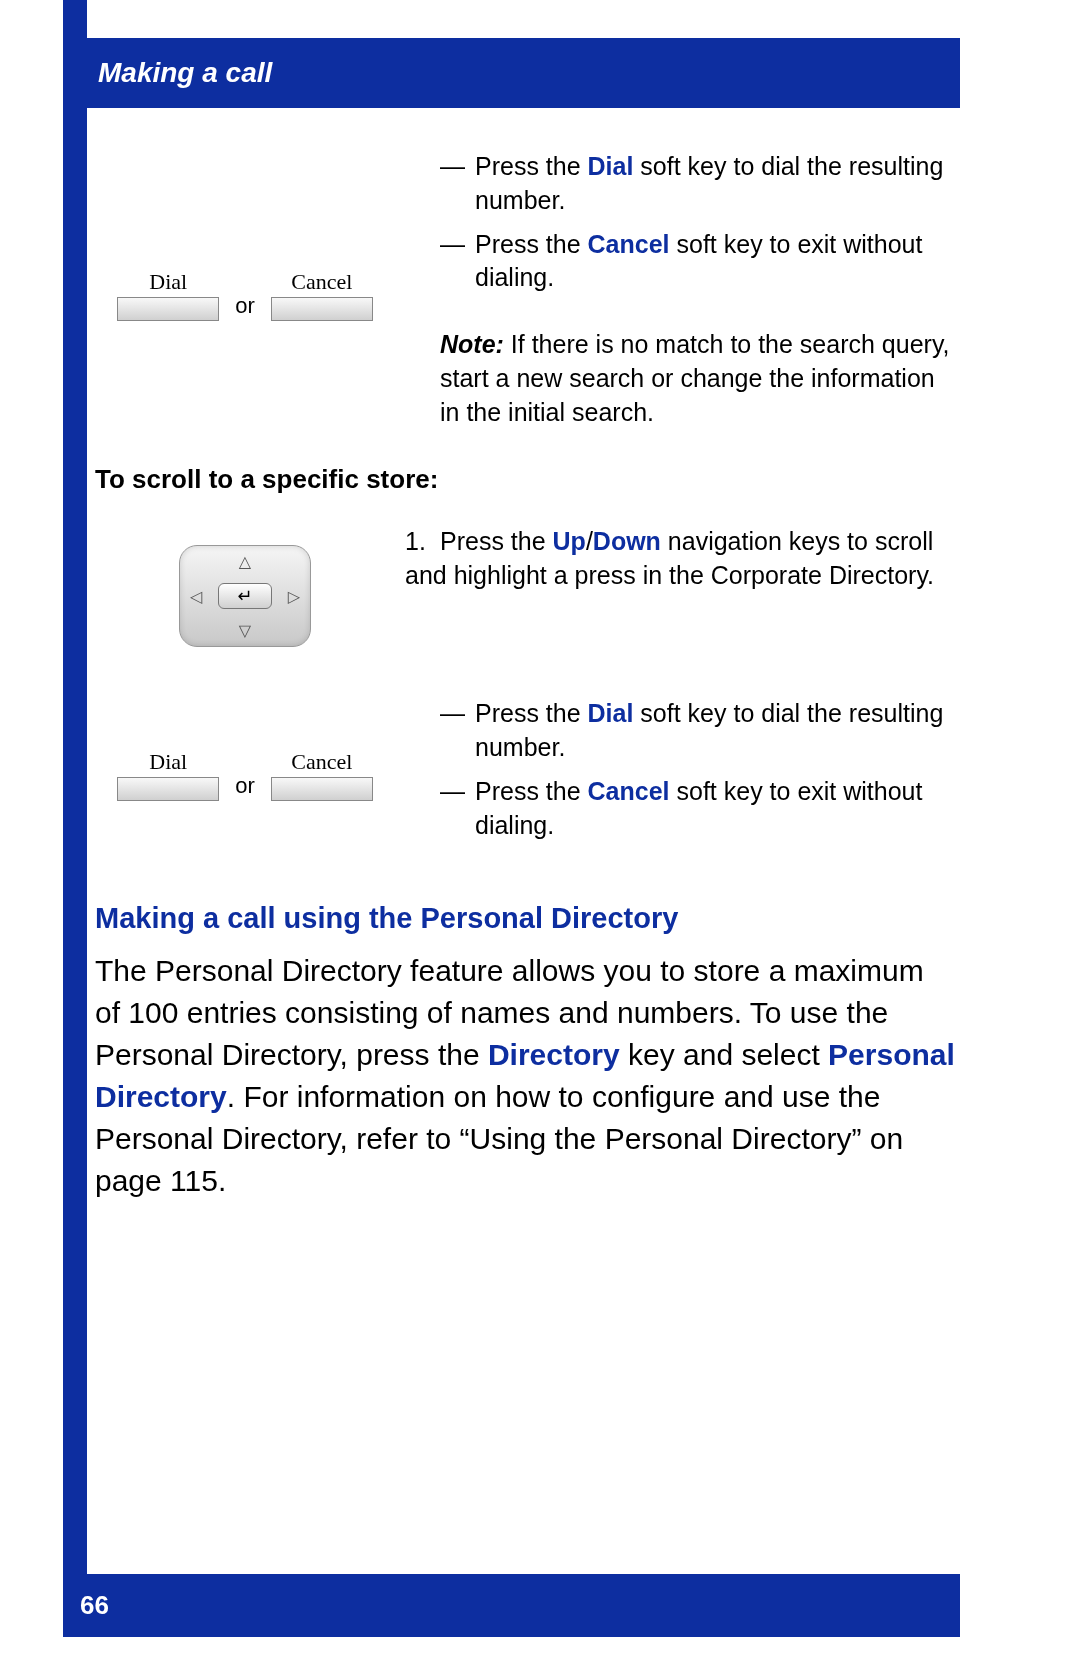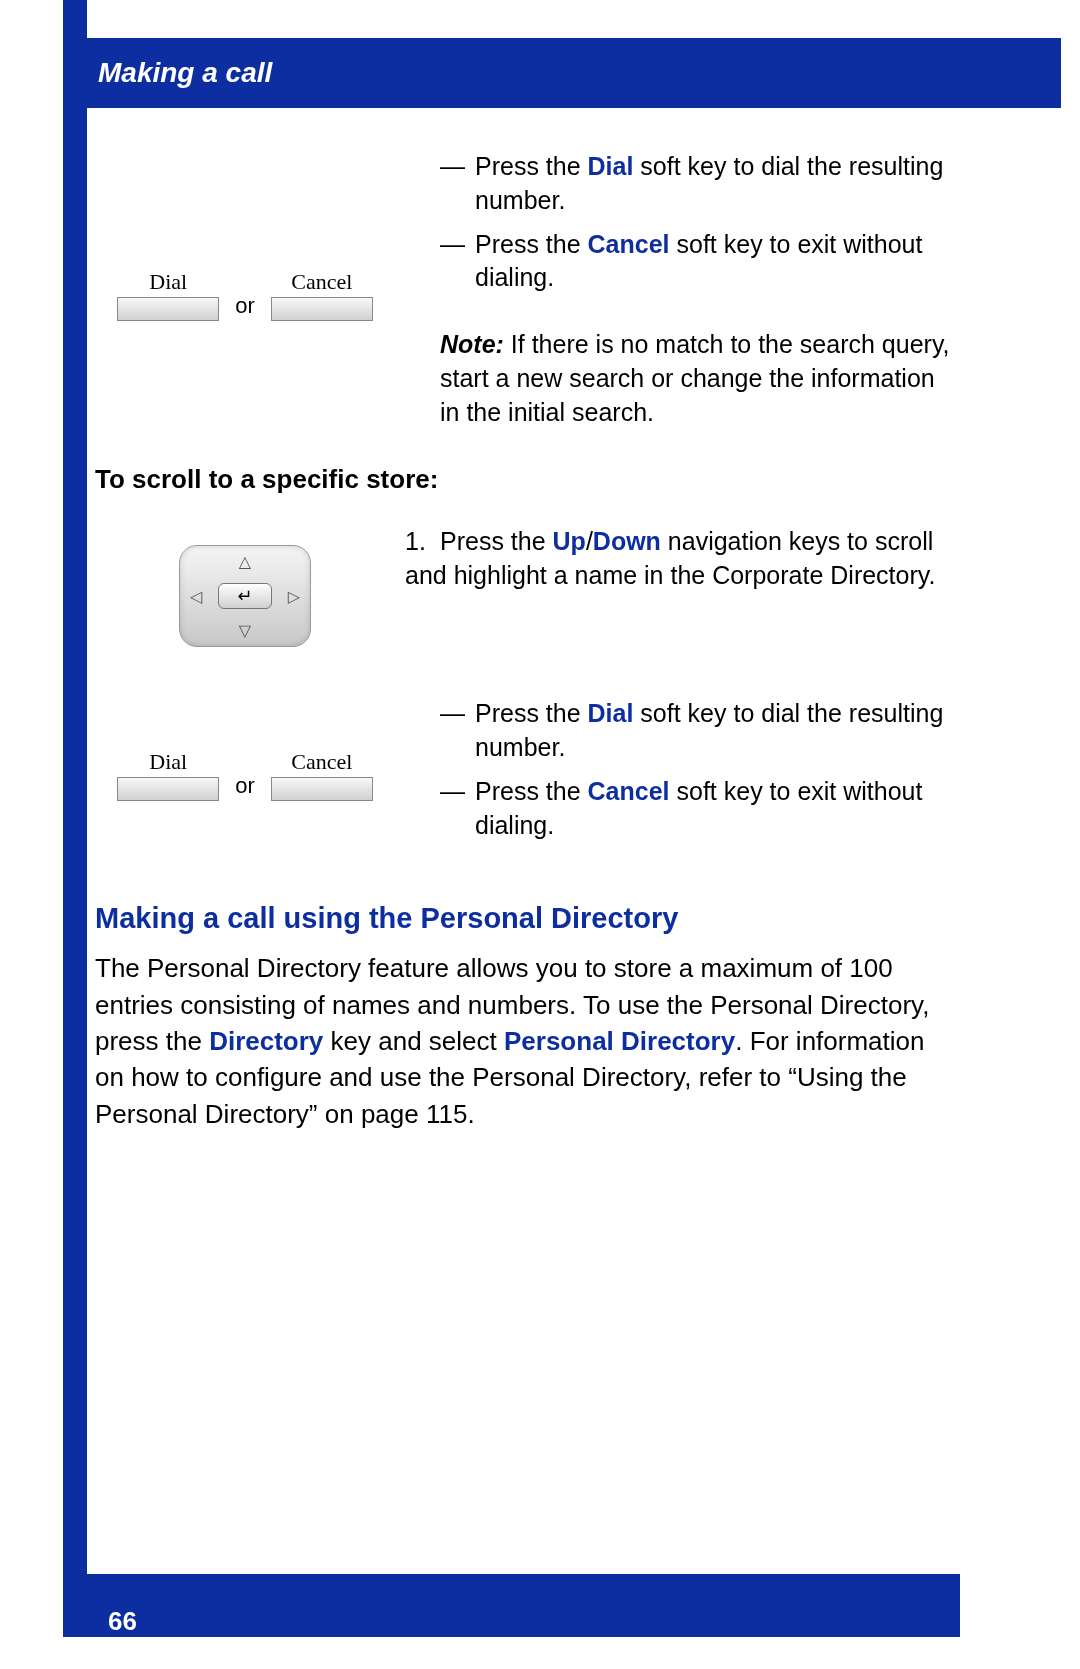--- a/index.html
+++ b/index.html
@@ -1,35 +1,35 @@
 <!DOCTYPE html>
 <html><head>
 <meta charset="utf-8">
 <style>
 html,body{margin:0;padding:0;background:#fff;font-family:Arial,Helvetica,sans-serif;color:#000}
 .page{width:1080px;height:1669px;position:relative;background:#fff;margin:0 auto}
-.header{position:absolute;left:63px;top:38px;width:998px;height:70px;background:#0d2ea0;display:flex;align-items:center;padding-left:35px;box-sizing:border-box}
+.header{position:absolute;left:63px;top:38px;width:897px;height:70px;background:#0d2ea0;display:flex;align-items:center;padding-left:35px;box-sizing:border-box}
 .header-text{color:#fff;font-size:28px;font-weight:bold;font-style:italic}
 .blue-strip{position:absolute;left:63px;top:0;width:24px;height:38px;background:#0d2ea0}
 .blue-strip2{position:absolute;left:63px;top:108px;width:24px;height:1466px;background:#0d2ea0}
-.footer{position:absolute;left:63px;bottom:32px;width:897px;height:63px;background:#0d2ea0;display:flex;align-items:flex-end;padding-left:45px;box-sizing:border-box}
+.footer{position:absolute;left:63px;bottom:32px;width:897px;height:63px;background:#0d2ea0;display:flex;align-items:center;padding-left:17px;box-sizing:border-box}
 .footer-text{color:#fff;font-size:26px;font-weight:bold}
 .content{position:absolute;left:95px;top:140px;width:860px}
 .step-row{display:flex;margin-bottom:30px}
 .illust{width:300px;flex-shrink:0;display:flex;align-items:center;justify-content:center;padding-top:20px}
 .text-col{flex:1;font-size:25px;line-height:1.35;padding-left:10px}
 .num{display:inline-block;width:35px}
 .sub{padding-left:70px;position:relative;margin-top:10px}
 .sub::before{content:"—";position:absolute;left:35px}
 .note{padding-left:35px;margin-top:33px}
 .hl{color:#0d2ea0;font-weight:bold}
 .bold{font-weight:bold}
 .section-sub{font-weight:bold;font-size:26px;margin:35px 0 30px}
 .section-head{color:#0d2ea0;font-weight:bold;font-size:29px;margin:60px 0 15px}
-.body-text{font-size:26px;line-height:1.4}
+.body-text{font-size:30px;line-height:1.4}
 .softkey-pair{display:flex;align-items:flex-end;gap:12px;font-family:"Times New Roman",serif;font-size:22px}
 .softkey{display:flex;flex-direction:column;align-items:center}
 .softkey-label{margin-bottom:2px}
 .softkey-btn{width:100px;height:22px;background:linear-gradient(#f8f8f8,#d0d0d0);border:1px solid #888}
 .or{font-family:Arial;font-size:22px;margin:0 4px 2px}
 .navpad{width:130px;height:100px;background:linear-gradient(#f5f5f5,#c8c8c8);border-radius:18px;border:1px solid #999;position:relative;box-shadow:inset 0 0 6px rgba(0,0,0,.15)}
 .nav-center{position:absolute;left:50%;top:50%;transform:translate(-50%,-50%);width:52px;height:24px;background:linear-gradient(#fff,#d0d0d0);border:1px solid #777;border-radius:6px;display:flex;align-items:center;justify-content:center;font-size:18px}
 .arrow{position:absolute;font-size:16px;color:#555}
 .arrow.up{left:50%;top:6px;transform:translateX(-50%)}
 .arrow.down{left:50%;bottom:6px;transform:translateX(-50%)}
@@ -75,21 +75,21 @@
       <div class="illust">
         <div class="navpad">
           <span class="arrow up">△</span>
           <span class="arrow down">▽</span>
           <span class="arrow left">◁</span>
           <span class="arrow right">▷</span>
           <div class="nav-center">↵</div>
         </div>
       </div>
       <div class="text-col">
-        <div><span class="num">1.</span><span>Press the </span><span class="hl">Up</span><span>/</span><span class="hl">Down</span><span> navigation keys to scroll and highlight a name in the Corporate Directory.</span></div>
+        <div><span class="num">1.</span><span>Press the </span><span class="hl">Up</span><span>/</span><span class="hl">Down</span><span> navigation keys to scroll and highlight a press in the Corporate Directory.</span></div>
       </div>
     </div>
 
     <div class="step-row" style="margin-top:40px">
       <div class="illust">
         <div class="softkey-pair">
           <div class="softkey">
             <span class="softkey-label">Dial</span>
             <div class="softkey-btn"></div>
           </div>

